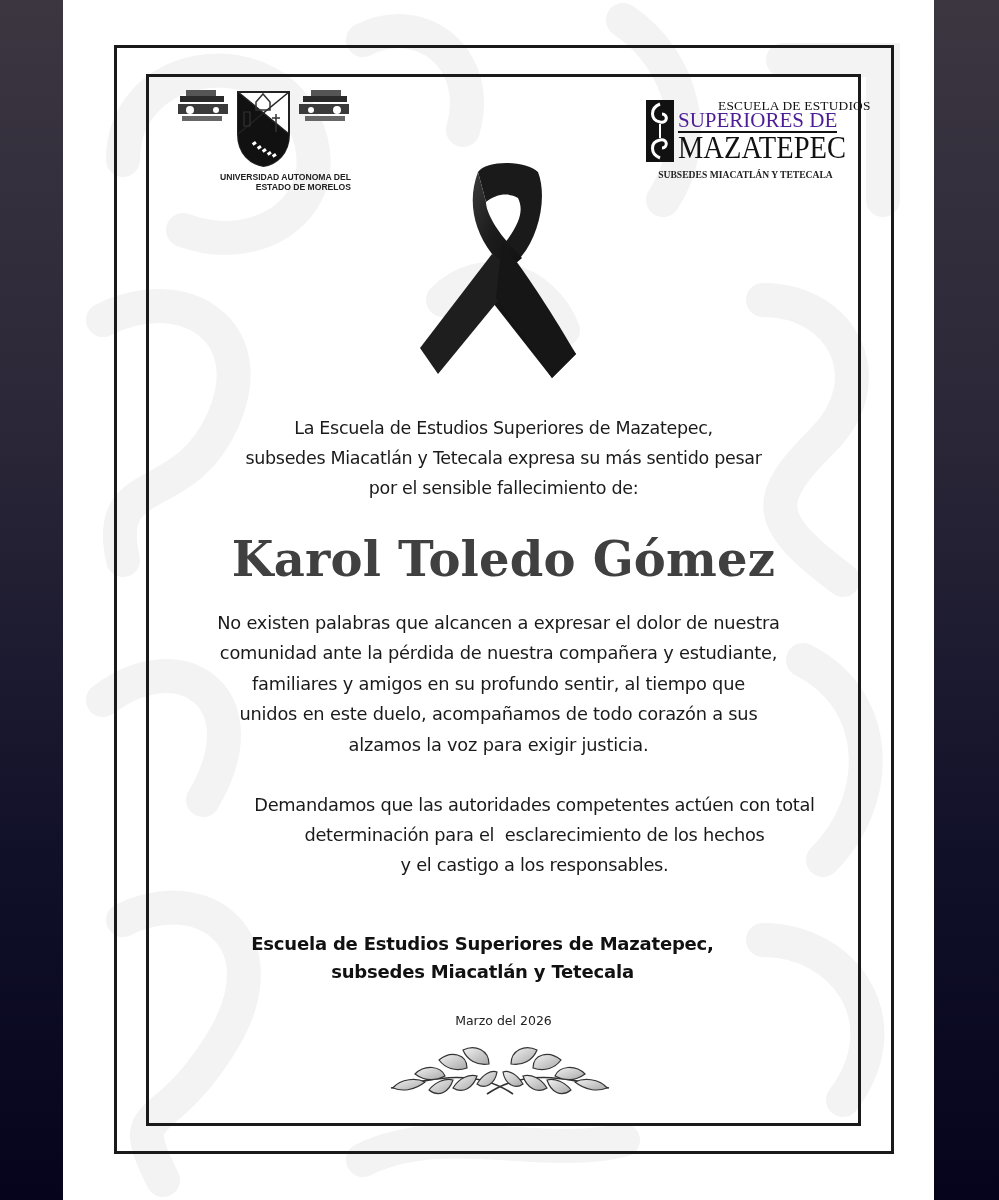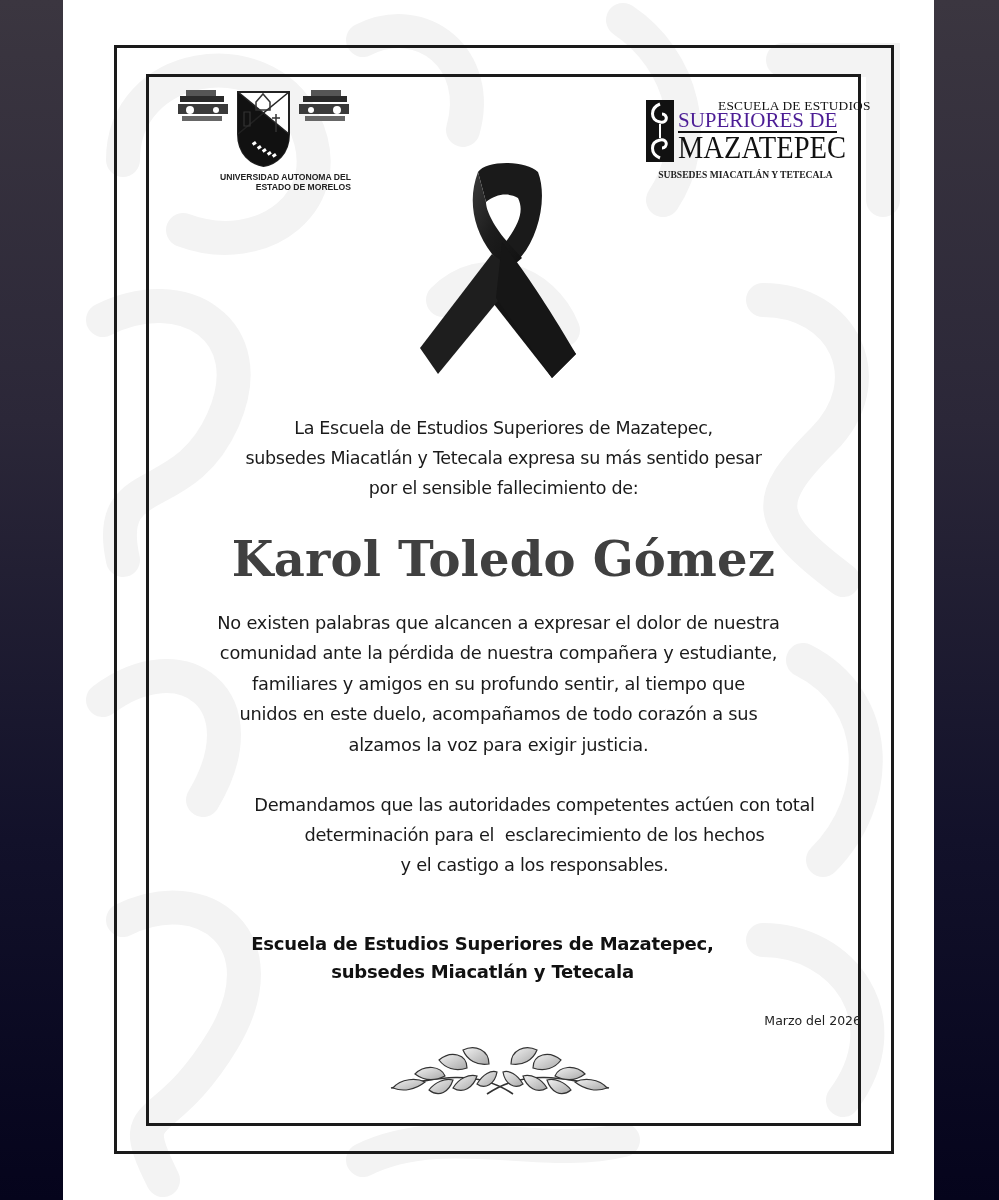--- a/index.html
+++ b/index.html
@@ -58,21 +58,21 @@
     font-family: "DejaVu Sans", sans-serif; font-size: 17.8px; line-height: 30px; color: #1a1a1a;
     letter-spacing: -0.3px;
     margin-left: 31px;
   }
   .signature {
     position: absolute; left: 83px; top: 930px; width: 673px; text-align: center;
     font-family: "DejaVu Sans", sans-serif; font-weight: bold; font-size: 18px; line-height: 28px; color: #111;
     letter-spacing: -0.2px;
   }
   .date {
-    position: absolute; left: 83px; top: 1013px; width: 715px; text-align: right;
+    position: absolute; left: 83px; top: 1013px; width: 715px; text-align: center;
     font-family: "DejaVu Sans", sans-serif; font-size: 12.5px; color: #222;
   }
   .laurel { position: absolute; left: 322px; top: 1038px; width: 230px; height: 66px; }
   .line-block { display: block; }
 </style>
 </head>
 <body>
 
 <div class="page">
 

